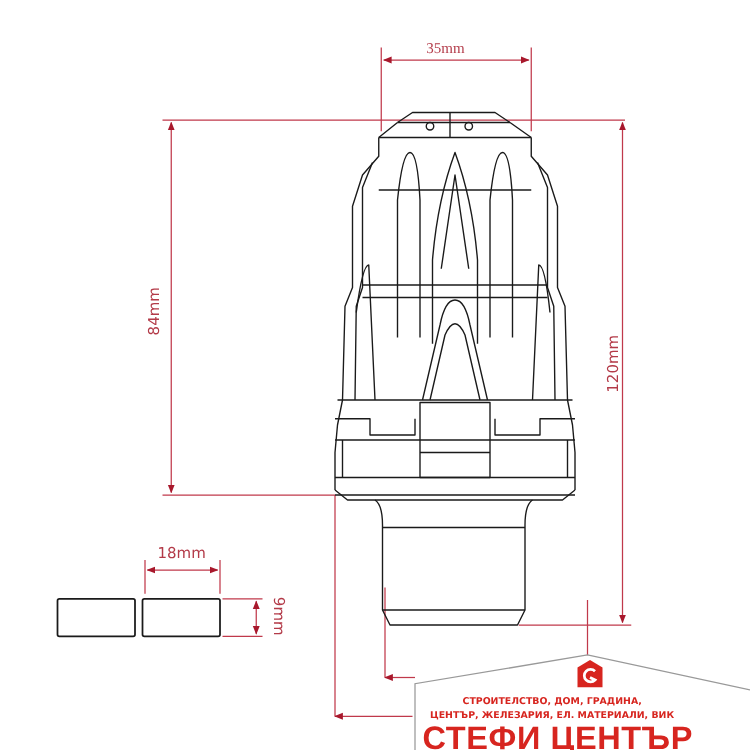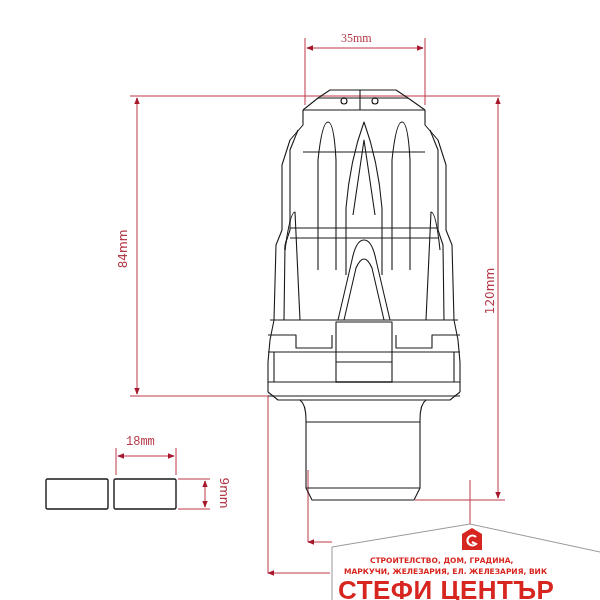--- a/index.html
+++ b/index.html
@@ -99,27 +99,27 @@
 
     <path d="M300,400 Q306,404 306,420 L306,488 L312,500 L414,500 L420,488 L420,420 Q420,404 426,400"></path>
     <line x1="306" y1="422" x2="420" y2="422"></line>
     <line x1="306" y1="488" x2="420" y2="488"></line>
   </g>
 </svg>
 
 <div class="dim-label" style="left:341px; top:31px;font-family:Liberation Serif, serif;">35mm</div>
 <div class="dim-label vertical" style="left:104px; top:242px;">84mm</div>
 <div class="dim-label vertical" style="left:467px; top:284px;">120mm</div>
-<div class="dim-label" style="left:126px; top:435px;font-family:Liberation Mono, monospace;">18mm</div>
+<div class="dim-label" style="left:126px; top:435px;">18mm</div>
 <div class="dim-label vertical-cw" style="left:208px; top:486px;">9mm</div>
 
 <div id="logo">
   <svg width="270" height="78" viewBox="0 0 270 78">
     <path d="M2,78 L2,25 L140,2 L270,30" fill="#fff" stroke="#999" stroke-width="1"></path>
   </svg>
   <svg style="position:absolute; left:130px; top:6px;" width="24" height="22" viewBox="0 0 24 22">
     <path d="M2,6 L12,0 L22,6 L22,22 L2,22 z" fill="#d7251f"></path>
     <path d="M16,9 A5,5 0 1 0 16,16 L12,14" stroke="#fff" stroke-width="2.2" fill="none"></path>
   </svg>
   <div class="logo-line1">СТРОИТЕЛСТВО, ДОМ, ГРАДИНА,</div>
-  <div class="logo-line2">МАРКУЧИ, ЖЕЛЕЗАРИЯ,  ЕЛ. ЖЕЛЕЗАРИЯ, ВИК</div>
+  <div class="logo-line2">ЦЕНТЪР, ЖЕЛЕЗАРИЯ,  ЕЛ. МАТЕРИАЛИ, ВИК</div>
   <div class="logo-brand">СТЕФИ ЦЕНТЪР</div>
 </div>
 
 </body></html>

